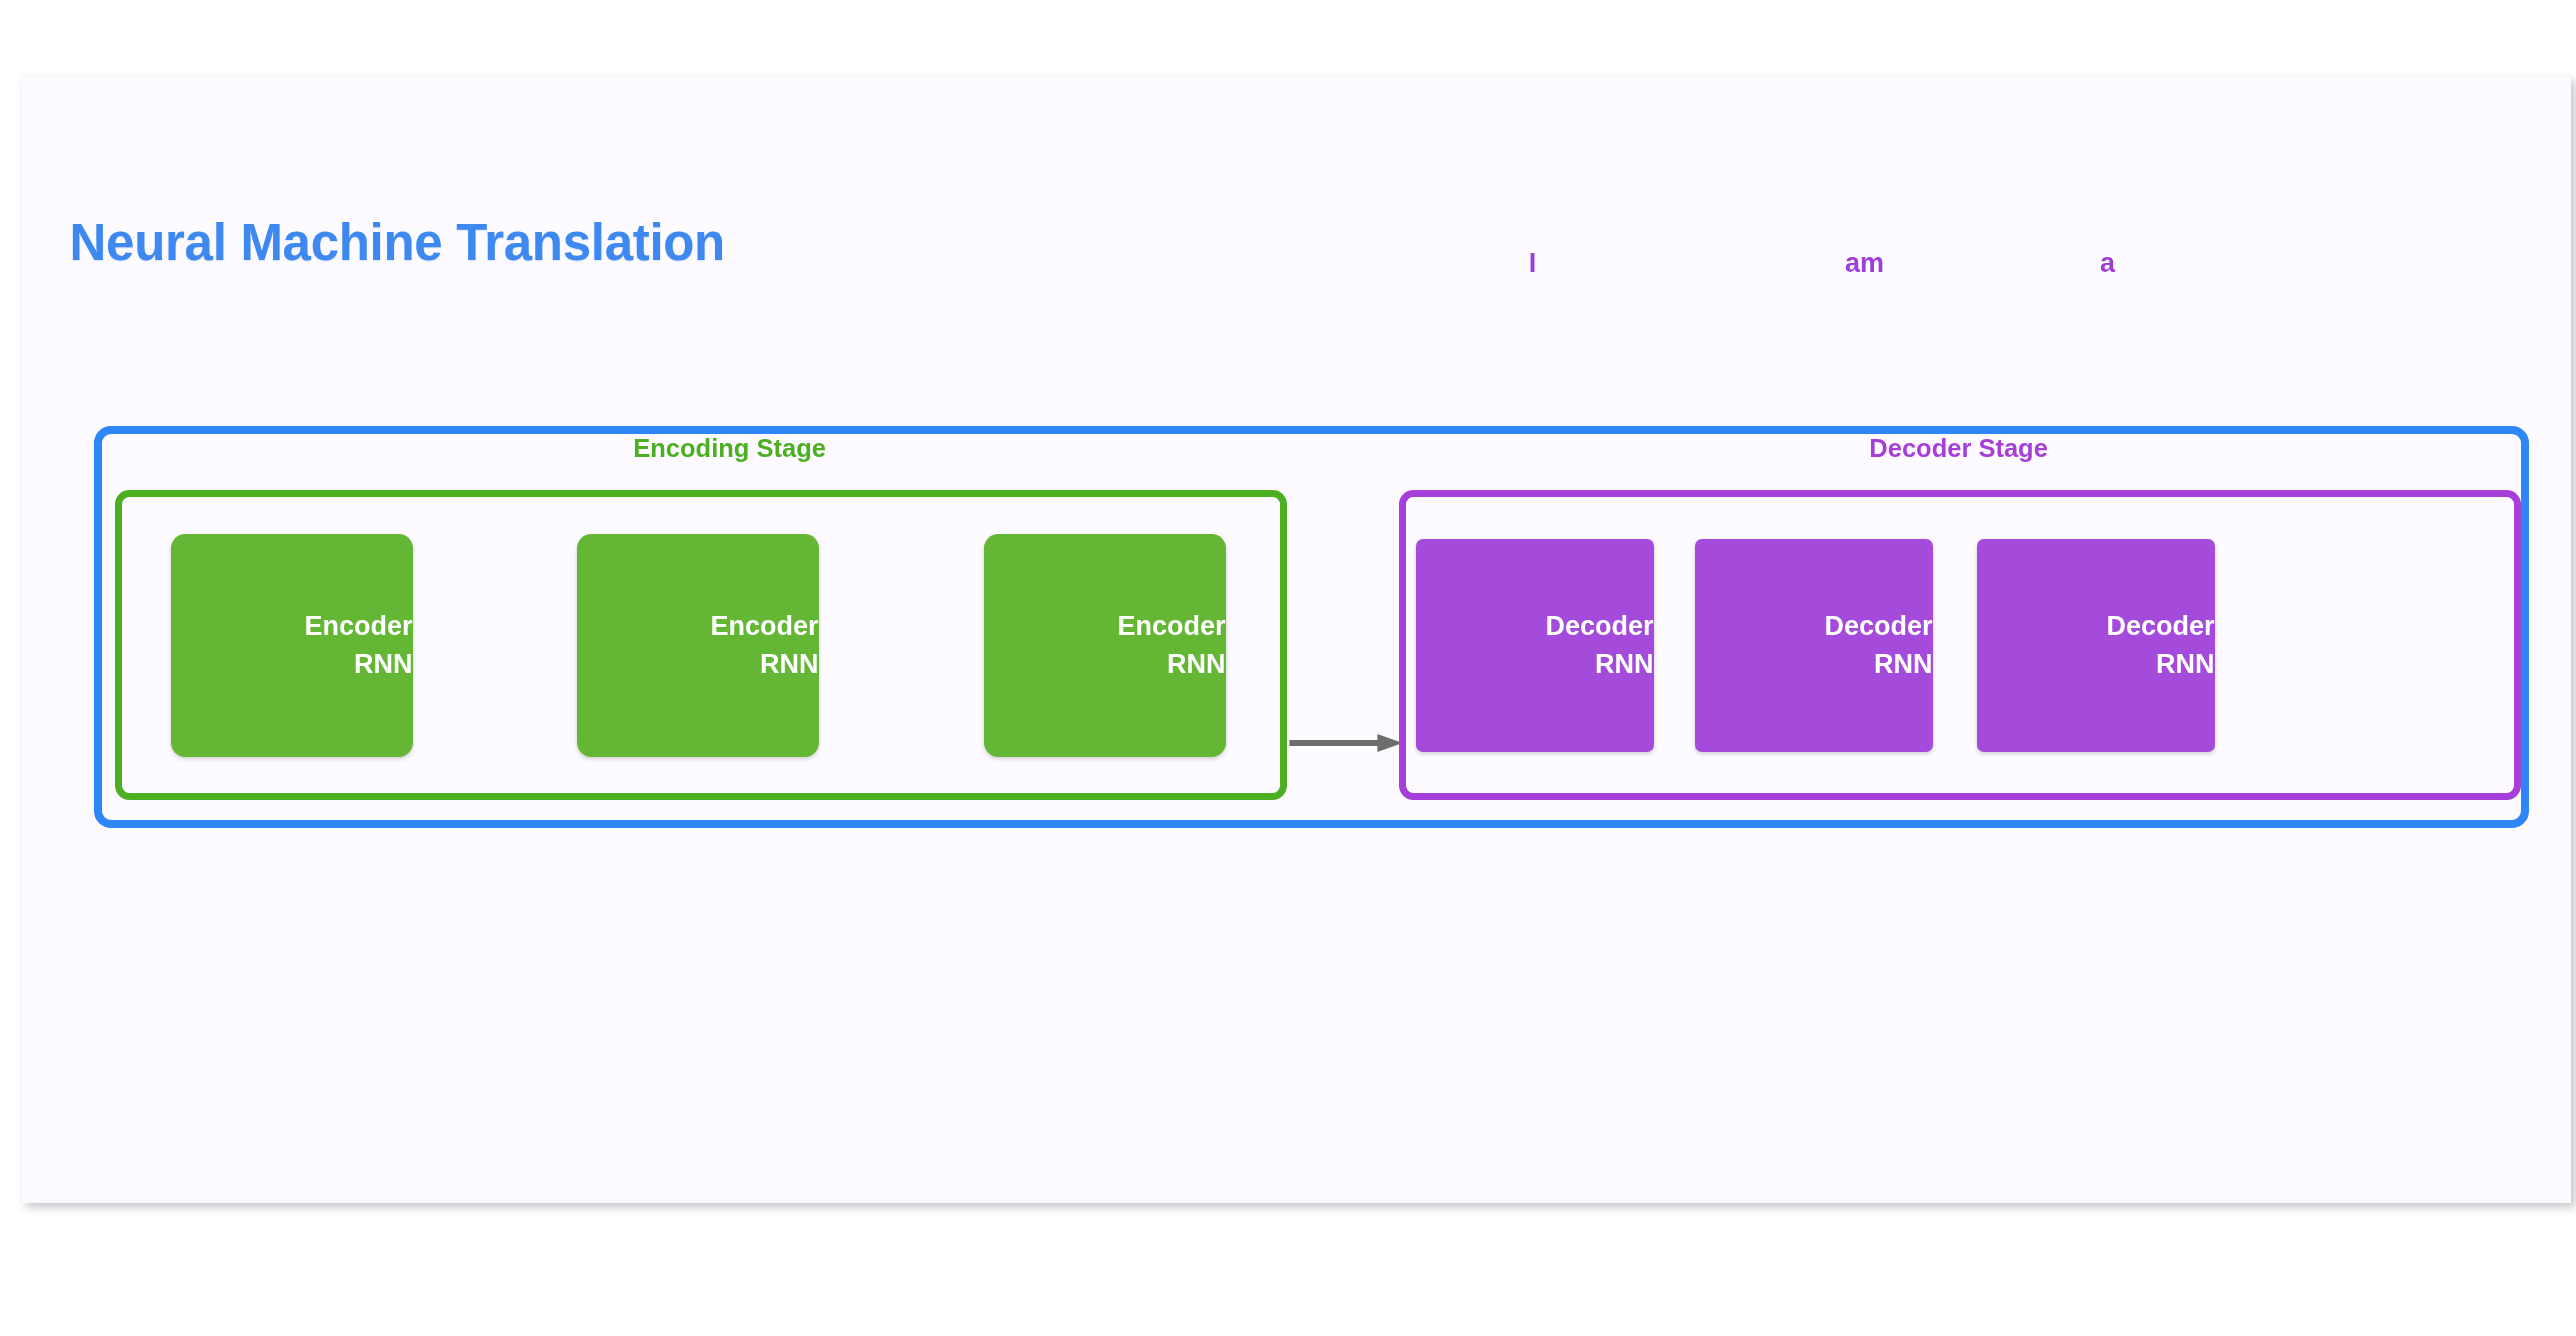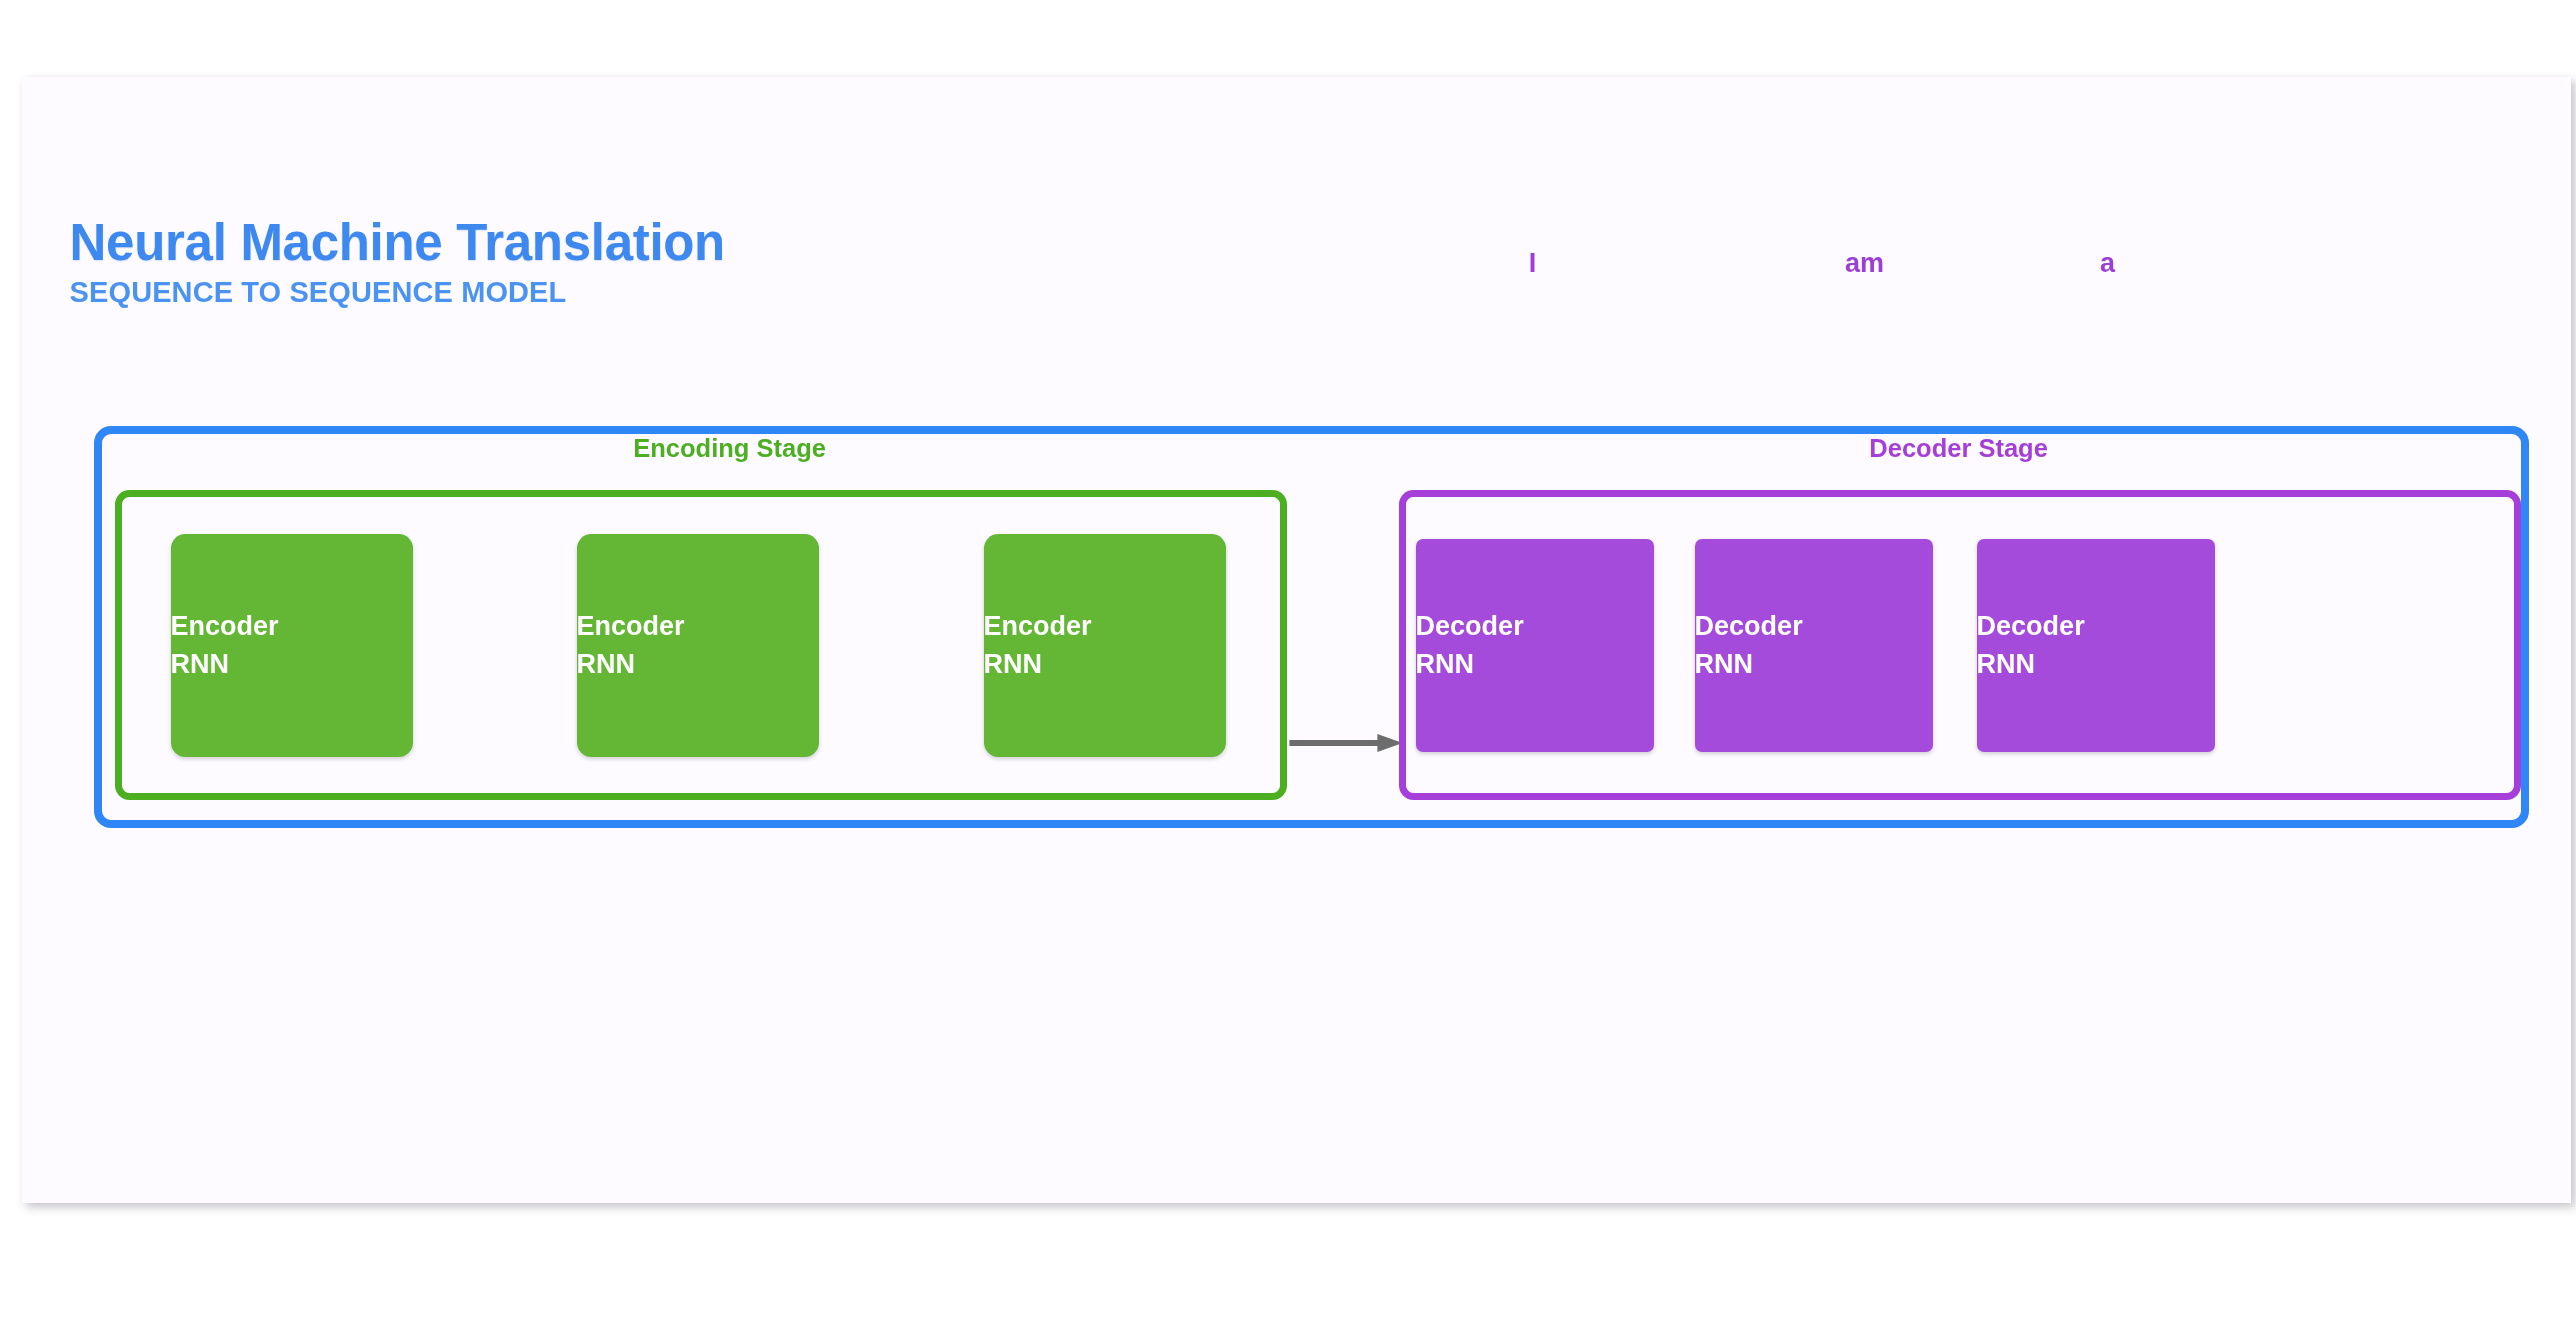--- a/index.html
+++ b/index.html
@@ -106,21 +106,21 @@
     border: 7.2px solid #a63fd9;
   }
 
   
   .rnn-cell {
     position: absolute;
     box-sizing: border-box;
     border-radius: 14.4px;
     display: flex;
     flex-direction: column;
-    align-items: flex-start;
+    align-items: flex-end;
     justify-content: center;
     color: #ffffff;
     font-weight: bold;
     font-size: 27px;
     line-height: 1.38;
     text-align: center;
     box-shadow: 0 2px 4.6px rgba(0,0,0,0.18);
   }
   .rnn-cell.encoder {
     background: #63b735;
@@ -146,21 +146,20 @@
     height: 22px;
   }
 </style>
 </head>
 <body>
 
 <div id="slide-canvas">
 
   <div id="title-block">
     <div id="page-title">Neural Machine Translation</div>
-    <div id="page-subtitle">SEQUENCE TO SEQUENCE MODEL</div>
   </div>
 
   <div class="output-word" style="left:1511px; top:171px;">I</div>
   <div class="output-word" style="left:1795px; top:171px;margin-left:48px;">am</div>
   <div class="output-word" style="left:2086px; top:171px;">a</div>
 
   <div id="model-frame"></div>
 
   <div class="stage-label" id="encoding-stage-label" style="left:676px; top:357px;">Encoding Stage</div>
   <div class="stage-label" id="decoding-stage-label" style="left:1937px; top:357px;">Decoder Stage</div>

